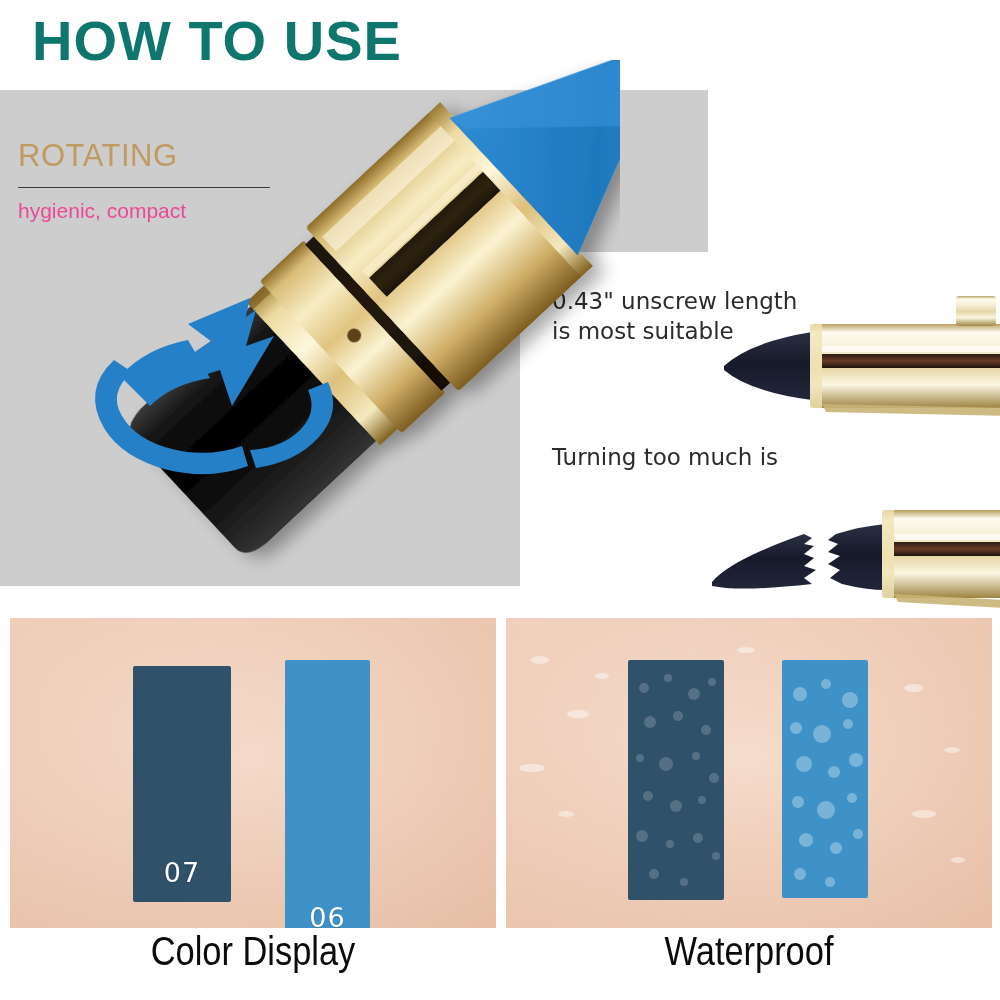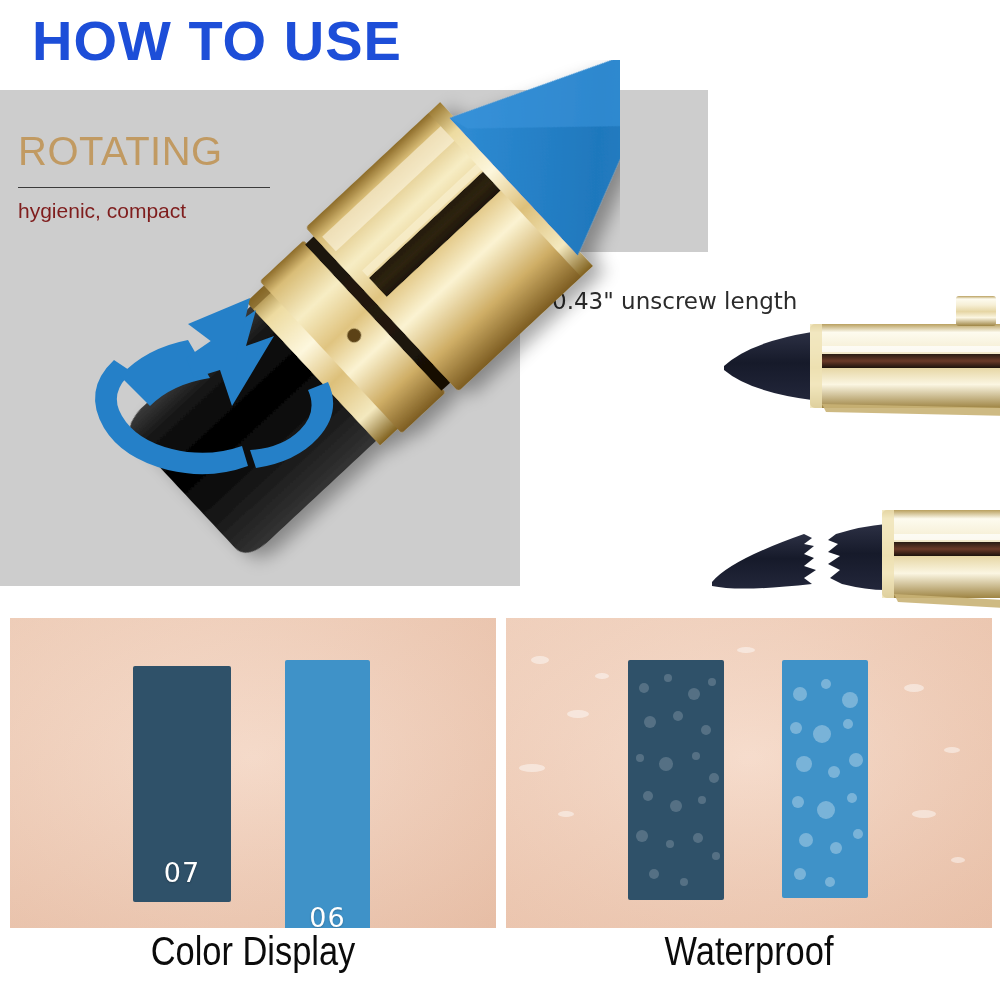--- a/index.html
+++ b/index.html
@@ -9,21 +9,21 @@
     background: #ffffff;
     font-family: "Liberation Sans", sans-serif;
     overflow: hidden;
   }
   #root { position: relative; width: 1000px; height: 1000px; background: #fff; }
 
   
   .page-title {
     position: absolute; left: 32px; top: 12px;
     font-size: 56px; font-weight: bold; letter-spacing: 1px;
-    color: #1d4ed8; line-height: 1.05;
+    color: #0f766e; line-height: 1.05;
     font-family: "Liberation Sans", sans-serif;
     white-space: nowrap;
   }
 
   
   .gray-panel {
     position: absolute; left: 0; top: 90px;
     width: 708px; height: 162px;
     background: #cdcdcd;
   }
@@ -36,29 +36,29 @@
   
   .right-card {
     position: absolute; left: 520px; top: 252px;
     width: 480px; height: 348px;
     background: #ffffff;
   }
 
   
   .rot-block { position: absolute; left: 18px; top: 128px; width: 270px; z-index: 6; }
   .rot-title {
-    font-size: 40px; font-weight: normal; color: #c19a62;
-    line-height: 1.18; letter-spacing: .5px;
+    font-size: 31px; font-weight: normal; color: #c19a62;
+    line-height: 1.18; letter-spacing: .5px; margin-top: 10px;
   }
   .rot-rule {
     width: 252px; height: 1px; background: #3a3a3a;
     margin: 12px 0 10px 0;
   }
   .rot-sub {
-    font-size: 21px; color: #7f1d1d; line-height: 1.26;
+    font-size: 21px; color: #ec4899; line-height: 1.26;
     font-family: "Liberation Sans", sans-serif;
   }
 
   
   .rc-text {
     position: absolute; font-size: 23px; color: #2b2b2b;
     line-height: 1.32; font-family: "DejaVu Sans", sans-serif;
   }
   .rc-text-1 { left: 32px; top: 34px; }
   .rc-text-2 { left: 32px; top: 190px; }
@@ -212,22 +212,24 @@
                Q 258 352 240 370 Q 222 388 190 390 Z" fill="#2580C8"></path>
 
       <path d="M 126 298 L 196 250 L 186 286 L 214 276 L 172 346 L 160 310 L 134 318 Z" fill="#2580C8"></path>
       <path d="M 128 264 L 190 238 L 176 300 Z" fill="#2580C8"></path>
     </g>
   </svg>
 
   <div class="right-card">
     <div class="rc-text rc-text-1">
       <div>0.43" unscrew length</div>
+      <div>is most suitable</div>
     </div>
     <div class="rc-text rc-text-2">
+      <div>Turning too much is</div>
     </div>
   </div>
 
   <svg class="pencil-sm pencil-sm-1" viewBox="0 0 290 130">
     <defs>
       <linearGradient id="gsm1" x1="0" y1="0" x2="0" y2="1">
         <stop offset="0%" stop-color="#b9a05f"></stop>
         <stop offset="10%" stop-color="#fdfbef"></stop>
         <stop offset="30%" stop-color="#f6efd6"></stop>
         <stop offset="52%" stop-color="#e6d6a4"></stop>

